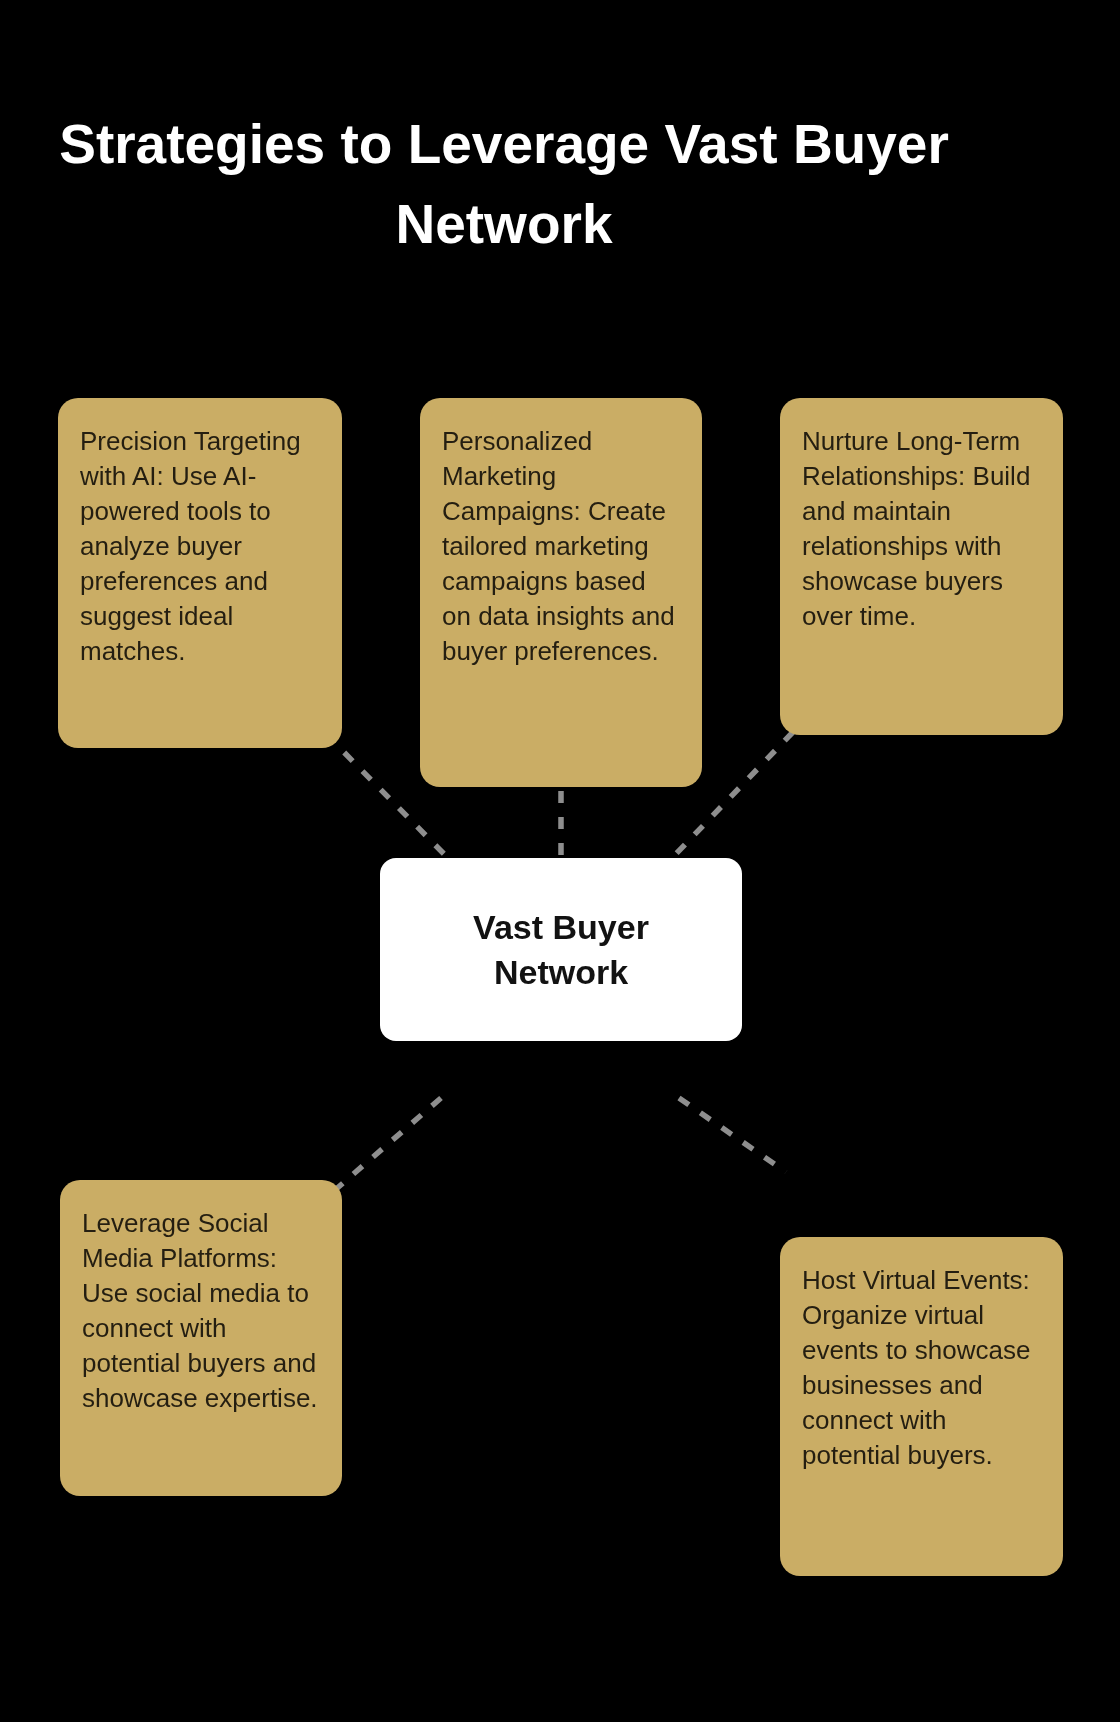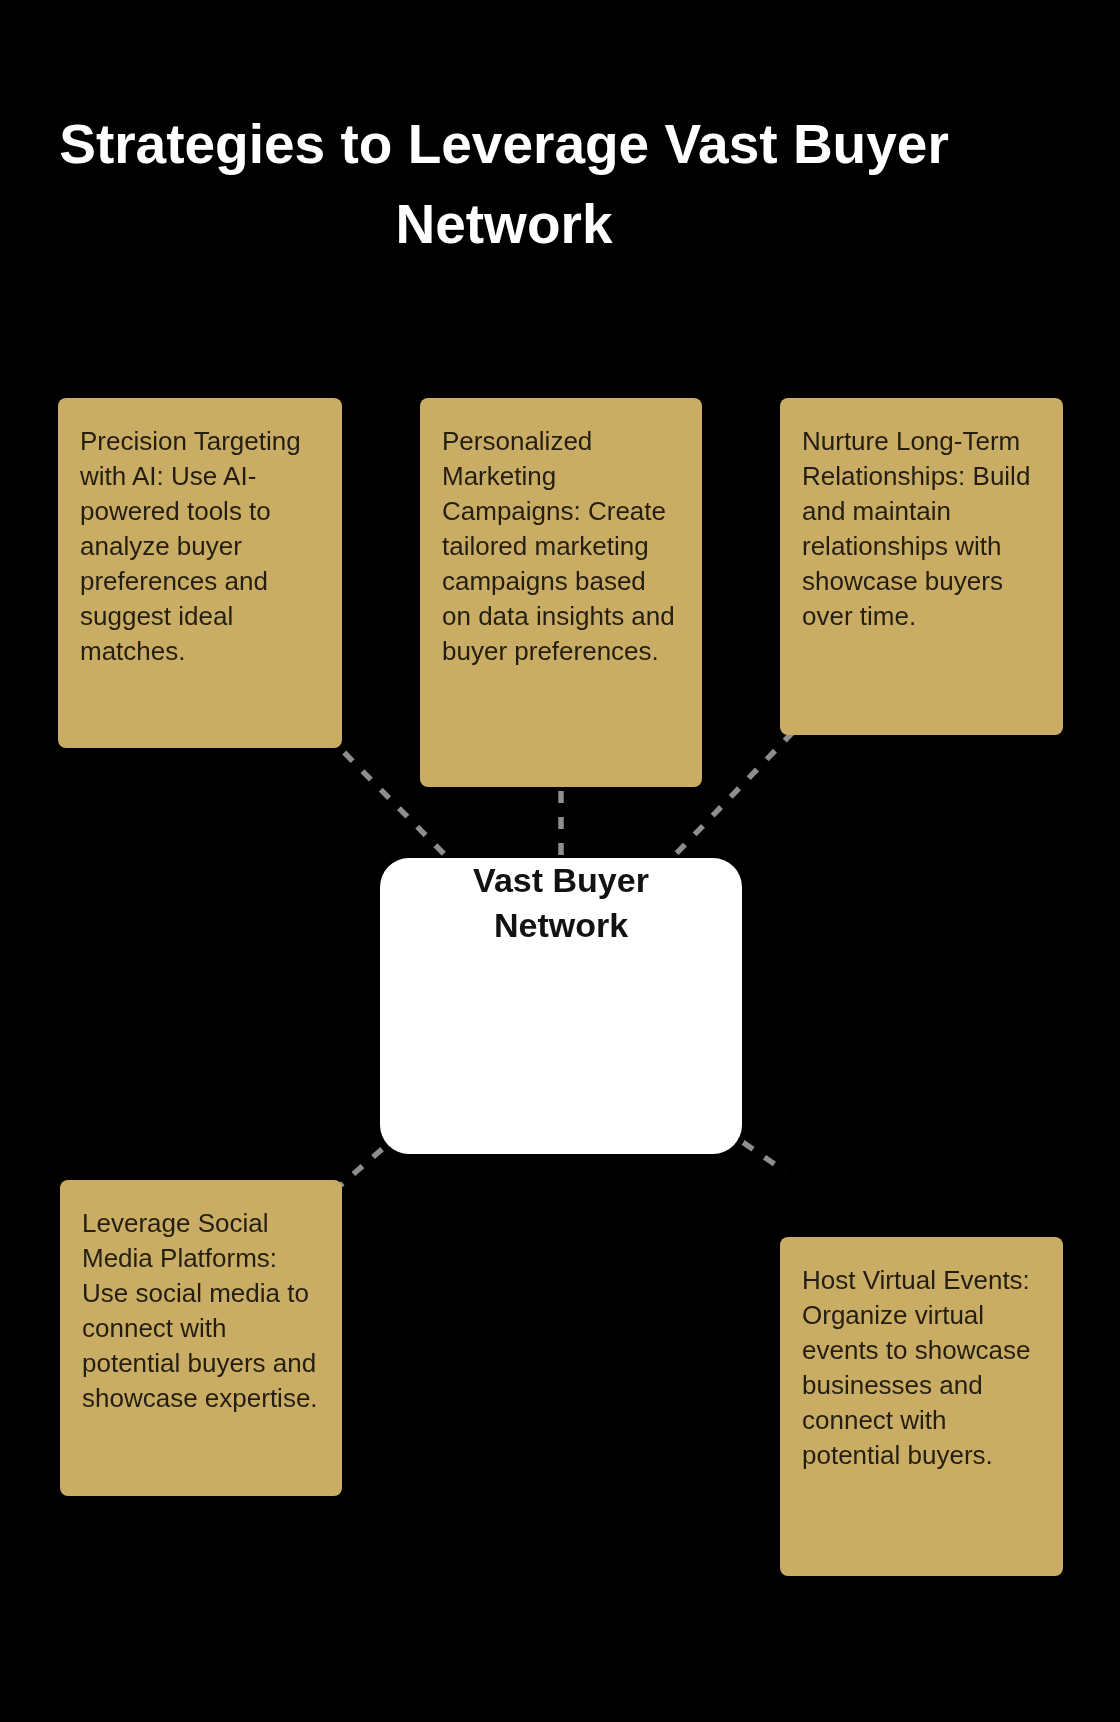--- a/index.html
+++ b/index.html
@@ -41,38 +41,39 @@
   }
   .connectors line{
     stroke:var(--connector);
     stroke-width:5.5;
     stroke-dasharray:12 14;
     stroke-linecap:butt;
   }
   .strategy-box{
     position:absolute;
     background:var(--box-fill);
-    border-radius:8px;
+    border-radius:20px;
     color:var(--box-text);
     font-size:26px;
     line-height:35px;
     padding:26px 22px 24px 22px;
   }
   .box-1{left:58px;top:398px;width:284px;height:350px;}
   .box-2{left:420px;top:398px;width:282px;height:389px;}
   .box-3{left:780px;top:398px;width:283px;height:337px;}
   .box-4{left:60px;top:1167px;width:282px;height:316px;margin-top:13px;}
   .box-5{left:780px;top:1237px;width:283px;height:339px;}
   .center-node{
     position:absolute;
     left:380px;top:858px;
-    width:362px;height:296px;
+    width:362px;height:183px;
     background:var(--center-fill);
-    border-radius:29px;
+    border-radius:16px;
     display:flex;
+    align-items:center;
     justify-content:center;
     text-align:center;
   }
   .center-node .center-label{
     display:inline-block;
     max-width:235px;
     color:var(--center-text);
     font-size:34px;
     font-weight:bold;
     line-height:45px;

